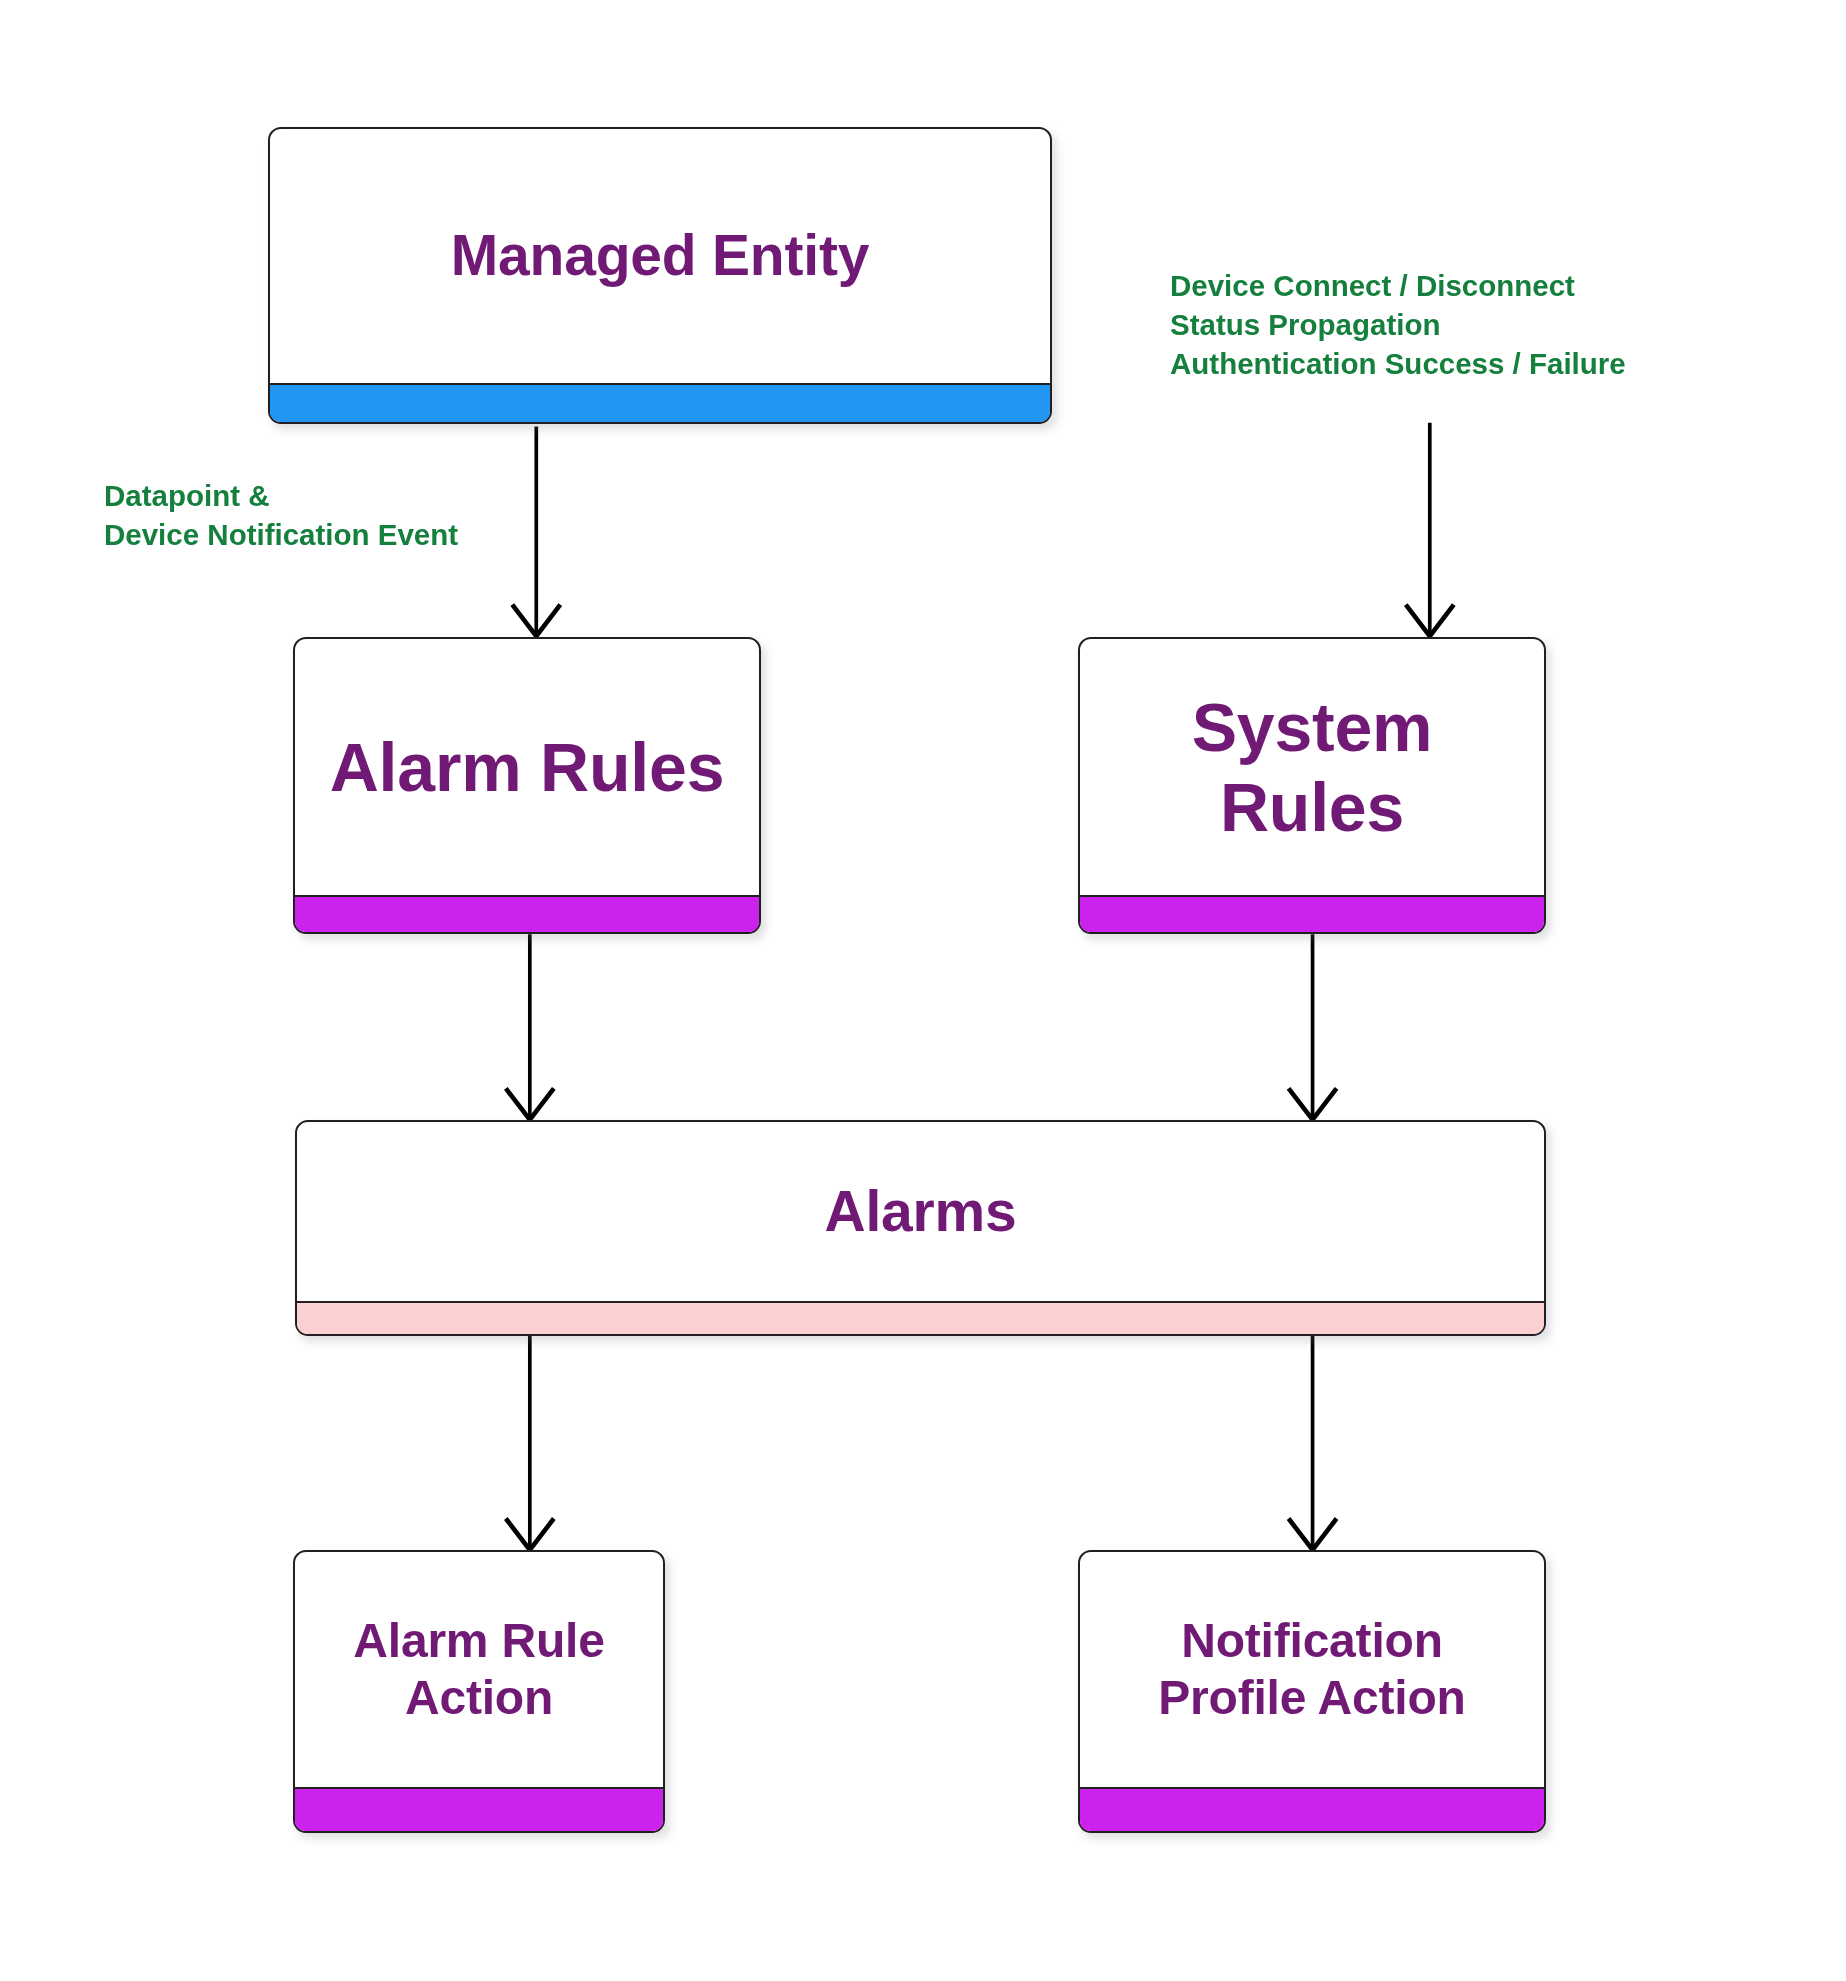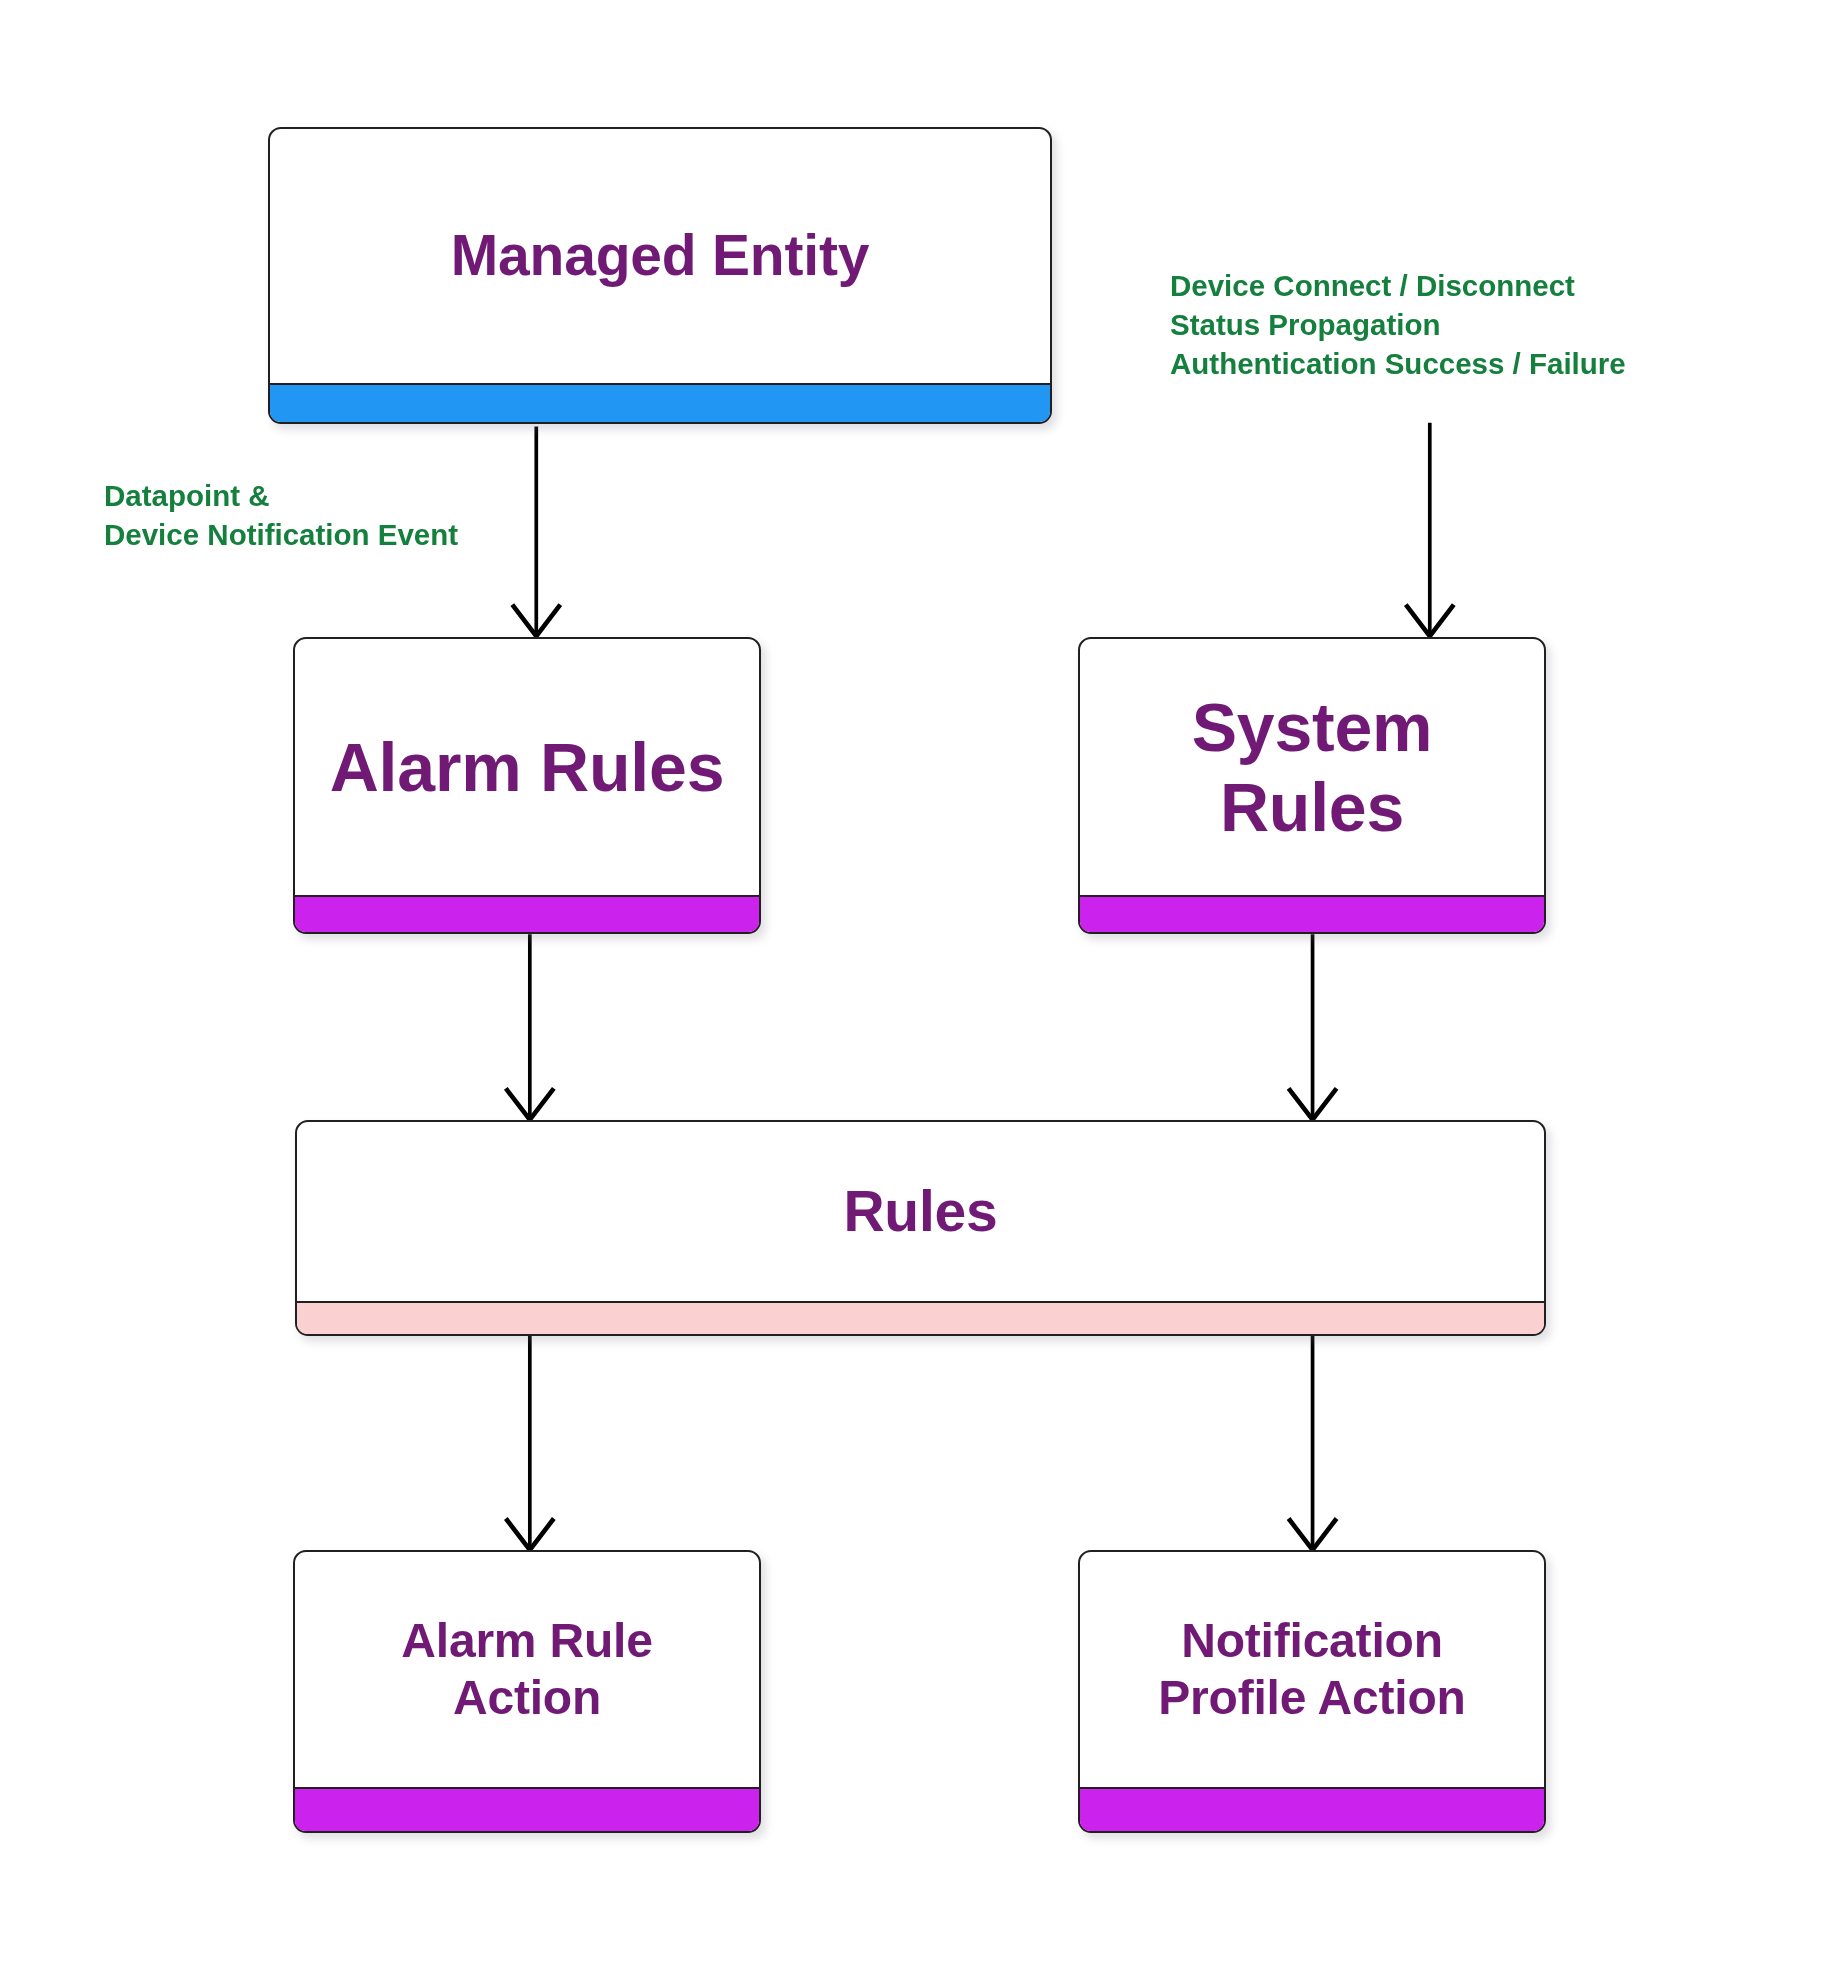--- a/index.html
+++ b/index.html
@@ -126,26 +126,26 @@
 
   <div class="node" style="left:1078px; top:637px; width:468px; height:297px;">
     <div class="node-body">
       <div class="node-label lbl-lg">System Rules</div>
     </div>
     <div class="accent-bar" style="height:35px; background:#CC22EE;"></div>
   </div>
 
   <div class="node" style="left:295px; top:1120px; width:1251px; height:216px;">
     <div class="node-body">
-      <div class="node-label lbl-xl">Rules</div>
+      <div class="node-label lbl-xl">Alarms</div>
     </div>
     <div class="accent-bar" style="height:31px; background:#FAD0D0;"></div>
   </div>
 
-  <div class="node" style="left:293px; top:1550px; width:468px; height:283px;">
+  <div class="node" style="left:293px; top:1550px; width:372px; height:283px;">
     <div class="node-body">
       <div class="node-label lbl-md">Alarm Rule
 Action</div>
     </div>
     <div class="accent-bar" style="height:42px; background:#CC22EE;"></div>
   </div>
 
   <div class="node" style="left:1078px; top:1550px; width:468px; height:283px;">
     <div class="node-body">
       <div class="node-label lbl-md">Notification

